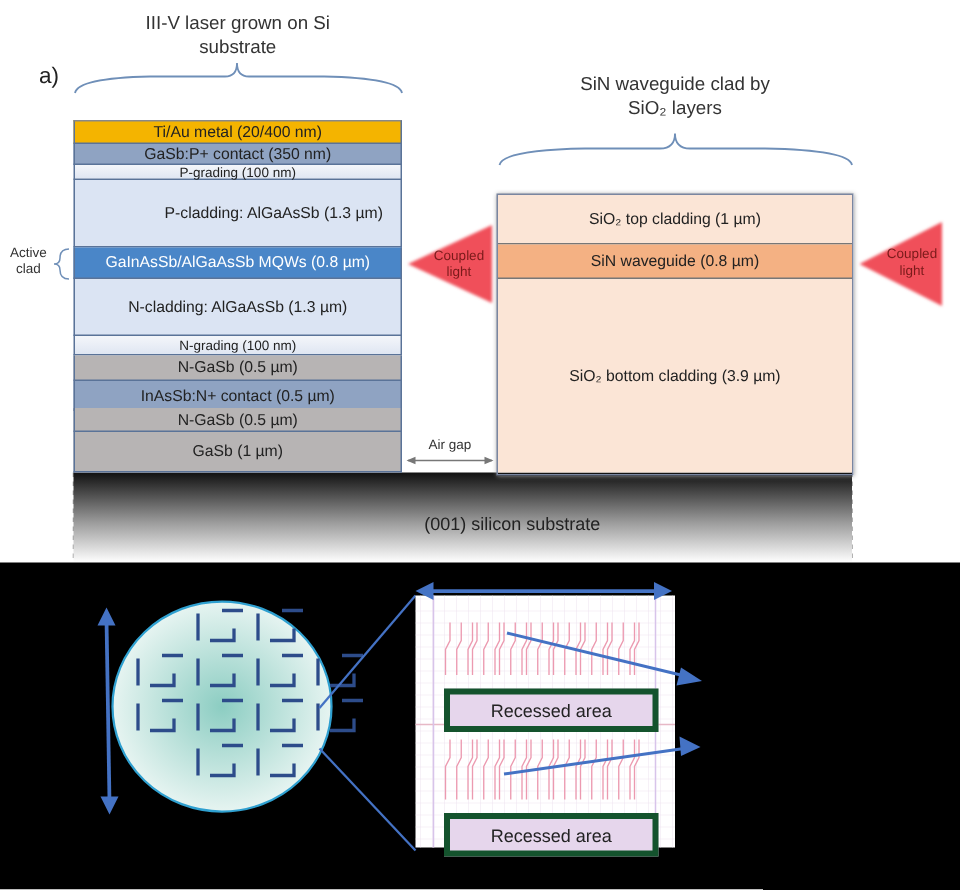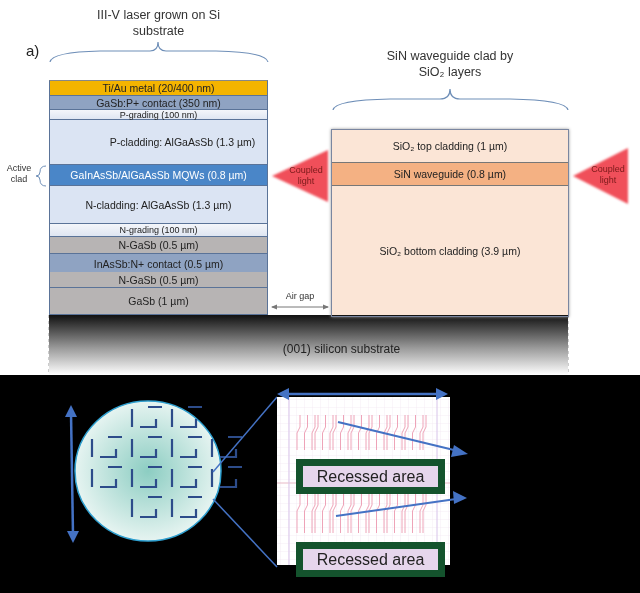--- a/index.html
+++ b/index.html
@@ -3,21 +3,21 @@
 <meta charset="utf-8">
 <style>
   html,body{margin:0;padding:0;}
   body{width:640px;height:593px;position:relative;overflow:hidden;background:#fff;font-family:"Liberation Sans",sans-serif;}
   .abs{position:absolute;}
   .layer{position:absolute;left:49px;width:219px;display:flex;align-items:center;justify-content:center;font-size:10.5px;color:#222;box-sizing:border-box;border-bottom:1px solid #5a7398;white-space:nowrap;}
   .rlayer{position:absolute;left:332px;width:236px;display:flex;align-items:center;justify-content:center;font-size:10.5px;color:#222;box-sizing:border-box;}
   .title{font-size:12.5px;color:#333;text-align:center;line-height:16px;}
   .arrowlabel{font-size:9px;color:#7a1a1a;text-align:center;line-height:11px;}
   #bottom{position:absolute;left:0;top:375px;width:640px;height:218px;background:#000;}
-  .rec{position:absolute;background:#e6d6ec;border:7px solid #14532d;display:flex;align-items:center;justify-content:center;font-size:16px;color:#222;}
+  .rec{position:absolute;background:#e6d6ec;border:4px solid #14532d;display:flex;align-items:center;justify-content:center;font-size:12px;color:#222;}
 </style>
 </head>
 <body>
 
 <div class="abs" style="left:26px;top:42px;font-size:15px;color:#222;">a)</div>
 
 <div class="abs title" style="left:49px;top:7px;width:219px;">
   <div>III-V laser grown on Si</div>
   <div>substrate</div>
 </div>

